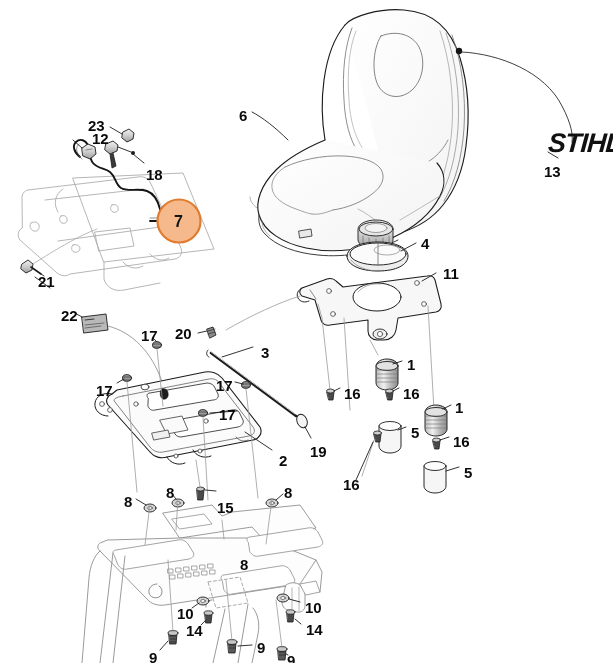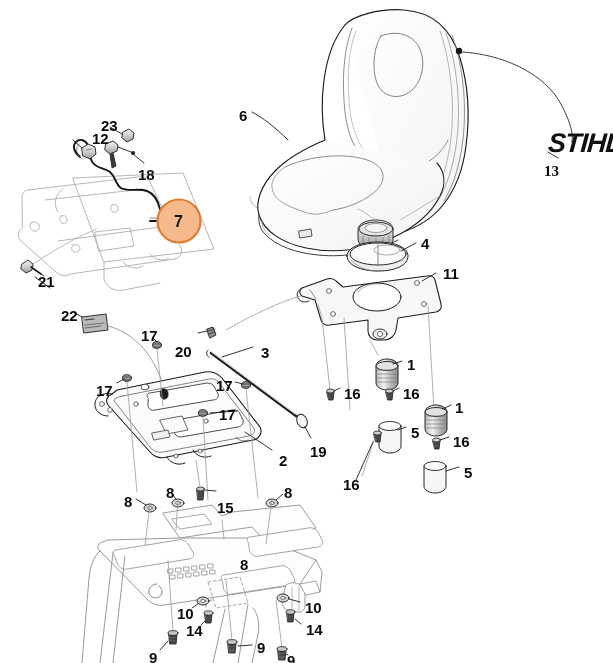--- a/index.html
+++ b/index.html
@@ -489,31 +489,31 @@
     </g>
   </svg>
 
   <svg class="layer" viewBox="0 0 613 663">
     <circle cx="179" cy="221" r="21.5" fill="#f6b98c" stroke="#e07c2f" stroke-width="2.2"></circle>
   </svg>
   <div class="hl-num" style="left:174px;top:213px;">7</div>
 
   <div class="logo" style="left:548px;top:128px;"><span>STIHL</span></div>
 
-  <div class="callout" style="left:101px;top:118px;">23</div>
+  <div class="callout" style="left:88px;top:118px;">23</div>
   <div class="callout" style="left:60px;top:131px;margin-left:32px;">12</div>
-  <div class="callout" style="left:138px;top:167px;text-align:center;">18</div>
+  <div class="callout" style="left:146px;top:167px;text-align:center;">18</div>
   <div class="callout" style="left:239px;top:108px;">6</div>
-  <div class="callout" style="left:544px;top:164px;font-family:Liberation Serif, serif;">13</div>
+  <div class="callout" style="left:544px;top:164px;">13</div>
   <div class="callout" style="left:38px;top:274px;">21</div>
   <div class="callout" style="left:61px;top:308px;text-align:right;">22</div>
   <div class="callout" style="left:421px;top:236px;">4</div>
   <div class="callout" style="left:443px;top:266px;">11</div>
   <div class="callout" style="left:141px;top:328px;">17</div>
-  <div class="callout" style="left:175px;top:326px;margin-top:18px;">20</div>
+  <div class="callout" style="left:175px;top:326px;">20</div>
   <div class="callout" style="left:261px;top:345px;">3</div>
   <div class="callout" style="left:96px;top:383px;">17</div>
   <div class="callout" style="left:216px;top:378px;">17</div>
   <div class="callout" style="left:219px;top:407px;">17</div>
   <div class="callout" style="left:407px;top:357px;">1</div>
   <div class="callout" style="left:344px;top:386px;">16</div>
   <div class="callout" style="left:403px;top:386px;">16</div>
   <div class="callout" style="left:455px;top:400px;">1</div>
   <div class="callout" style="left:411px;top:425px;">5</div>
   <div class="callout" style="left:453px;top:434px;">16</div>

